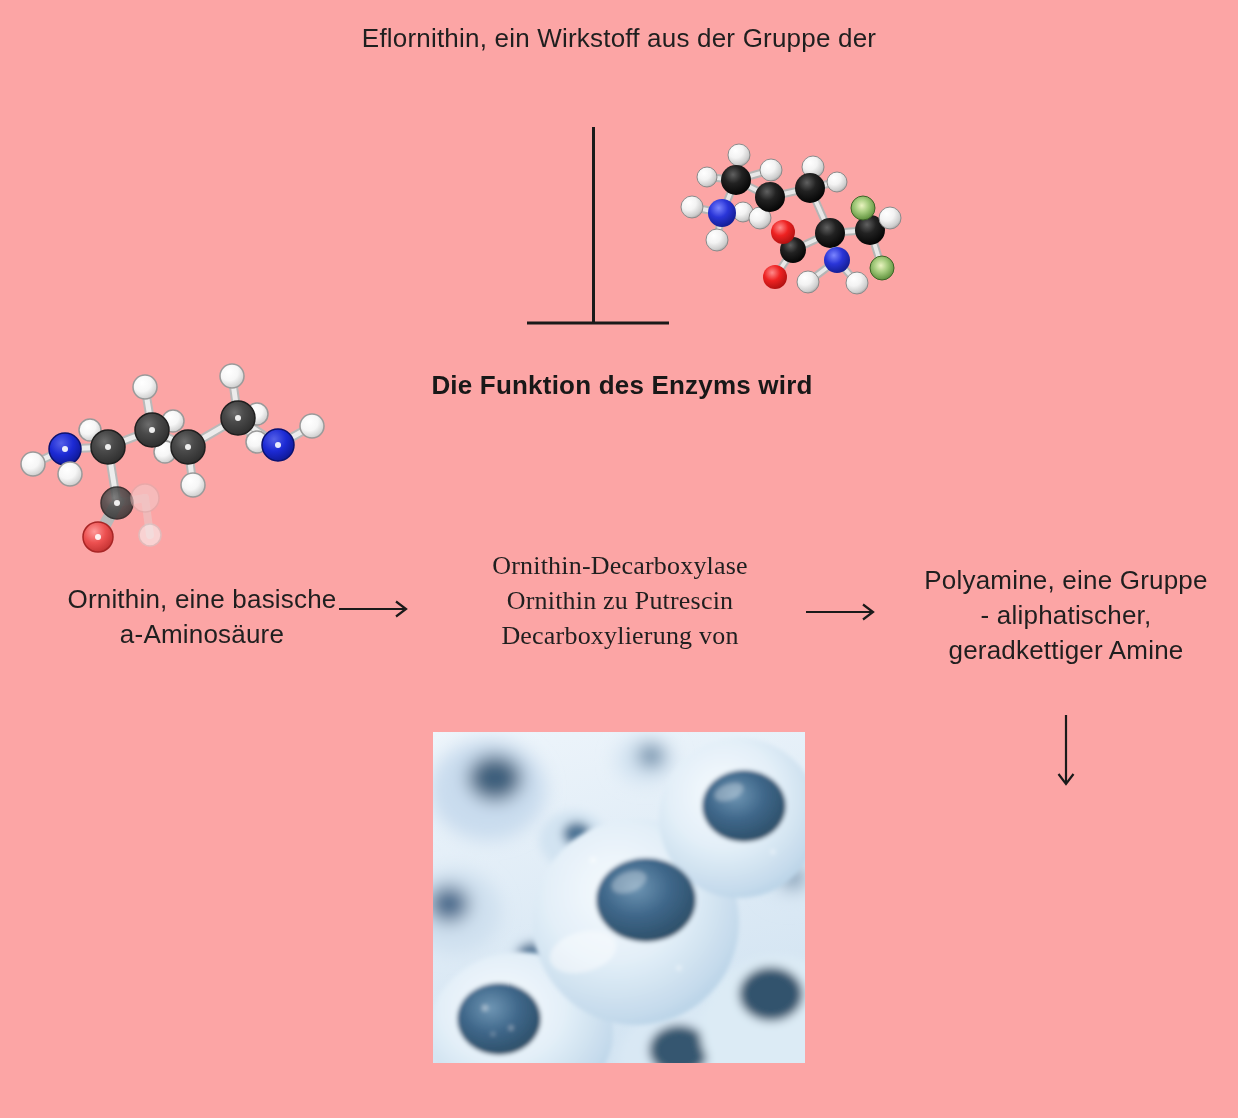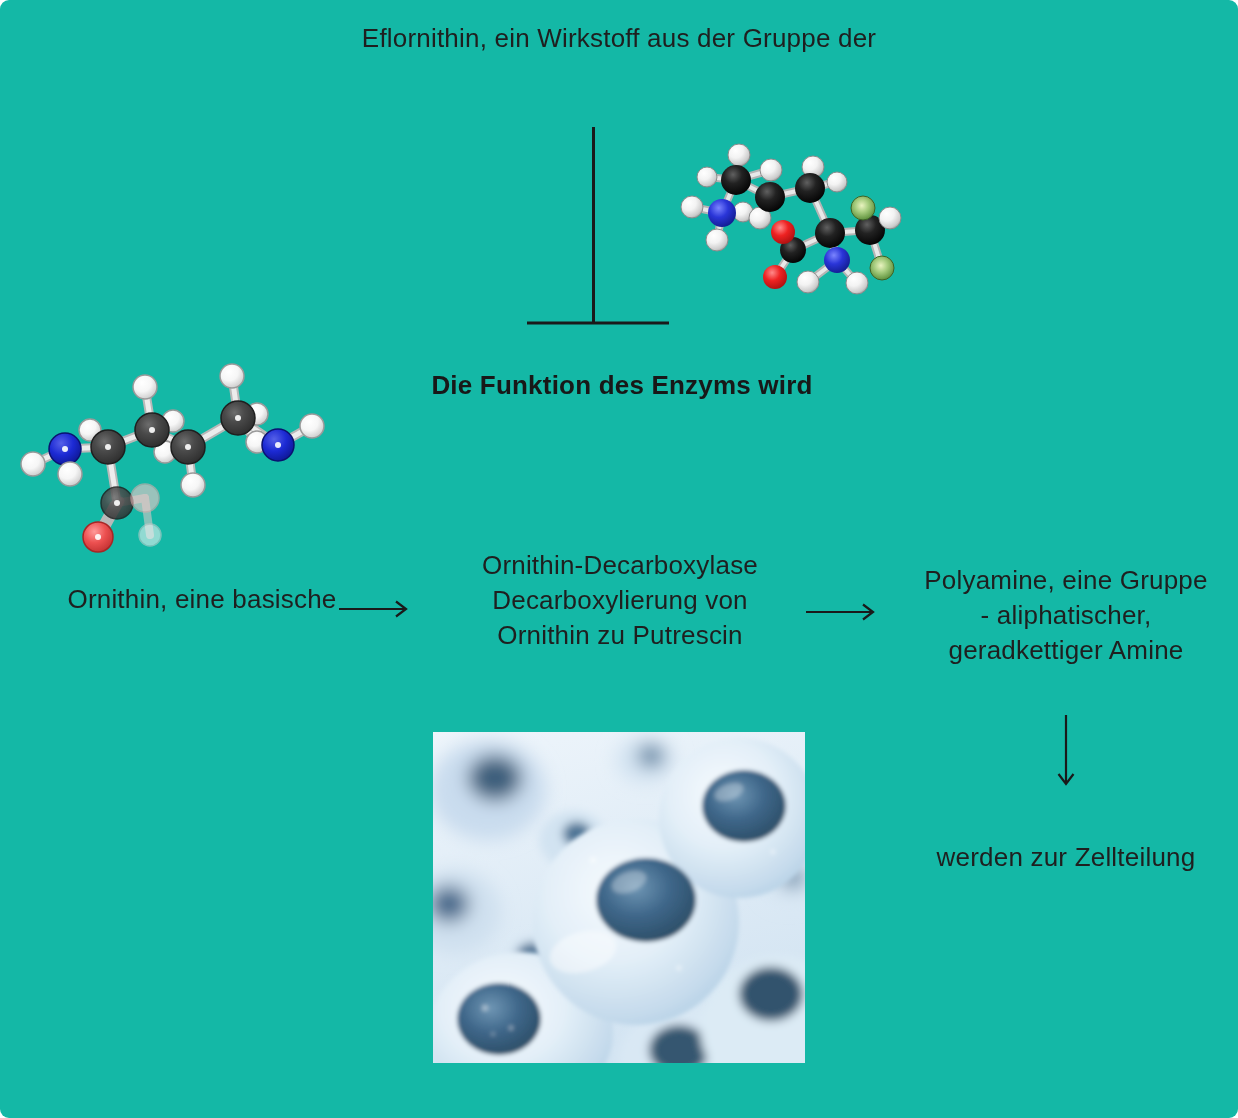--- a/index.html
+++ b/index.html
@@ -1,23 +1,22 @@
 <!DOCTYPE html>
 <html><head>
 <meta charset="utf-8">
 <style>
   html,body{margin:0;padding:0;background:#ffffff;}
   .canvas{
     position:relative;
     width:1238px;height:1118px;
-    background:#14b8a6;
+    background:#fca5a5;
     font-family:"Liberation Sans", sans-serif;
     color:#1f1f1f;
     overflow:hidden;
-    border-radius:9px;
   }
   .txt{
     position:absolute;
     text-align:center;
     font-size:26px;
     line-height:35px;
     letter-spacing:0.2px;
     color:#1f1f1f;
   }
   .txt.bold{font-weight:700;color:#181818;}
@@ -252,51 +251,51 @@
           <circle cx="60" cy="92" r="3"></circle>
           <circle cx="273" cy="88" r="3"></circle>
         <circle cx="93" cy="180" r="3"></circle>
           <circle cx="112" cy="146" r="3"></circle>
       </g>
     </g>
   </svg>
 
   <div class="txt" style="left:0px;top:582px;width:324px;padding-left:40px;">
     <div>Ornithin, eine basische</div>
+    <div>a-Aminosäure</div>
   </div>
 
   <svg class="abs" style="left:337px;top:597px;" width="74" height="24" viewBox="0 0 74 24">
     <line x1="2" y1="12" x2="67" y2="12" stroke="#1a1a1a" stroke-width="2.2"></line>
     <path d="M59 4.5 L69 12 L59 19.5" fill="none" stroke="#1a1a1a" stroke-width="2.2"></path>
   </svg>
 
-  <div class="txt" style="left:440px;top:548px;width:360px;">
+  <div class="txt" style="left:440px;top:548px;width:360px;font-family:Liberation Serif, serif;">
     <div>Ornithin-Decarboxylase</div>
+    <div>Ornithin zu Putrescin</div>
     <div>Decarboxylierung von</div>
-    <div>Ornithin zu Putrescin</div>
   </div>
 
   <svg class="abs" style="left:804px;top:600px;" width="74" height="24" viewBox="0 0 74 24">
     <line x1="2" y1="12" x2="67" y2="12" stroke="#1a1a1a" stroke-width="2.2"></line>
     <path d="M59 4.5 L69 12 L59 19.5" fill="none" stroke="#1a1a1a" stroke-width="2.2"></path>
   </svg>
 
   <div class="txt" style="left:890px;top:563px;width:352px;">
     <div>Polyamine, eine Gruppe</div>
     <div>- aliphatischer,</div>
     <div>geradkettiger Amine</div>
   </div>
 
   <svg class="abs" style="left:1054px;top:713px;" width="24" height="76" viewBox="0 0 24 76">
     <line x1="12" y1="2" x2="12" y2="69" stroke="#1a1a1a" stroke-width="2.2"></line>
     <path d="M4.5 61 L12 71 L19.5 61" fill="none" stroke="#1a1a1a" stroke-width="2.2"></path>
   </svg>
 
   <div class="txt" style="left:894px;top:840px;width:344px;">
-    <div>werden zur Zellteilung</div>
   </div>
 
   <svg class="abs" style="left:433px;top:732px;" width="372" height="331" viewBox="0 0 372 331">
     <defs>
       <linearGradient id="bgG" x1="0" y1="0" x2="0.3" y2="1">
         <stop offset="0%" stop-color="#eef5fb"></stop>
           <stop offset="100%" stop-color="#d3e4f2"></stop>
       </linearGradient>
       <radialGradient id="cellG" cx="40%" cy="35%" r="75%">
         <stop offset="0%" stop-color="#f6fafd"></stop>

